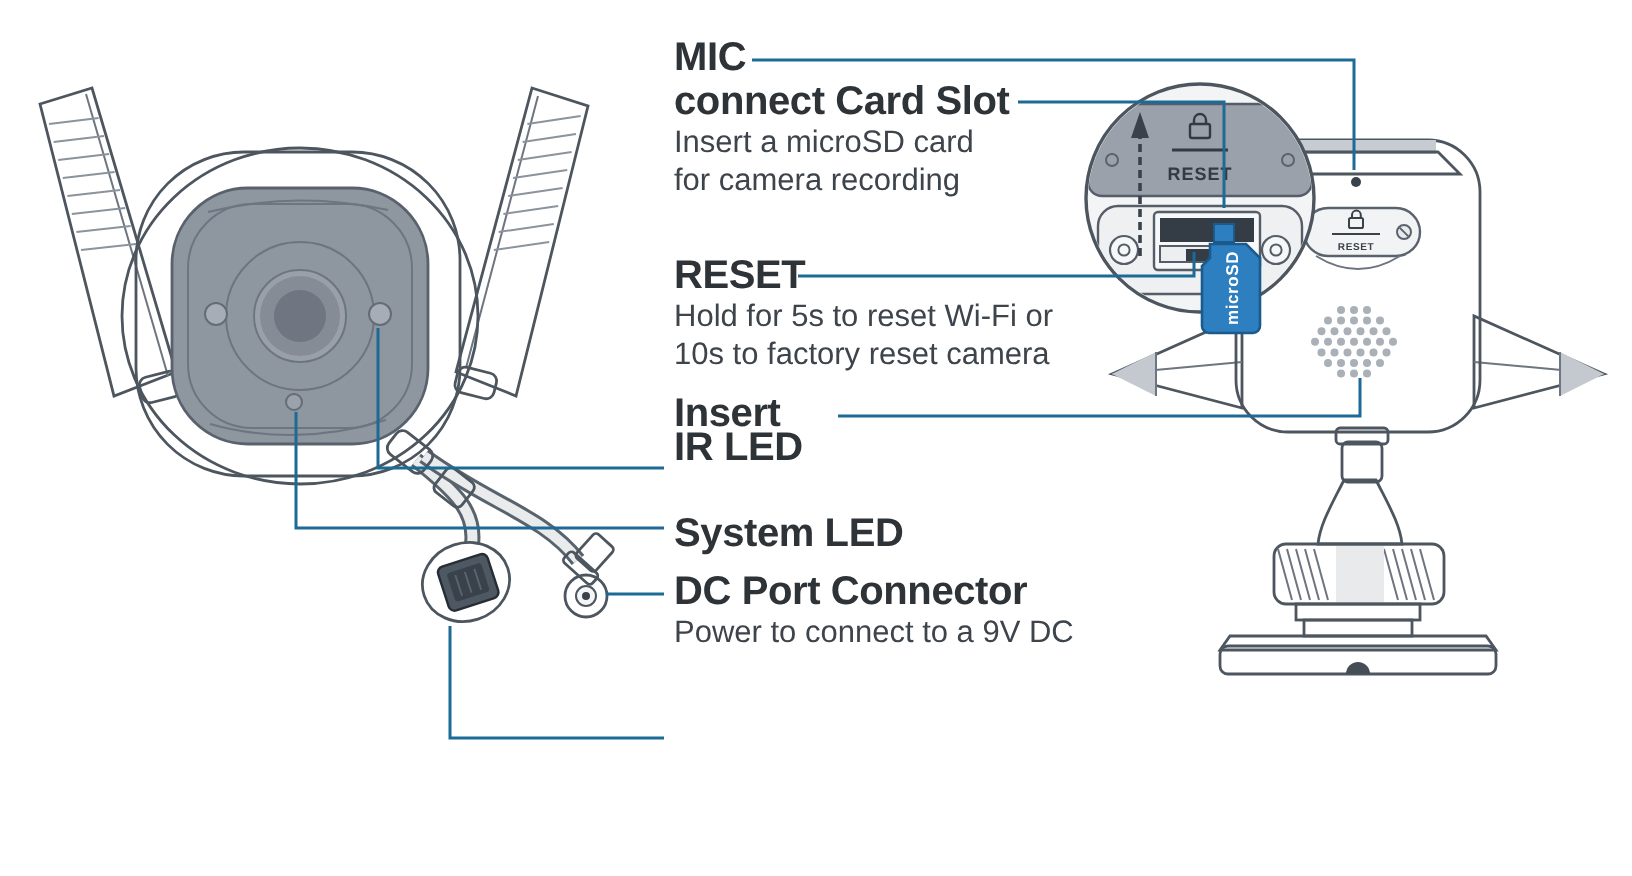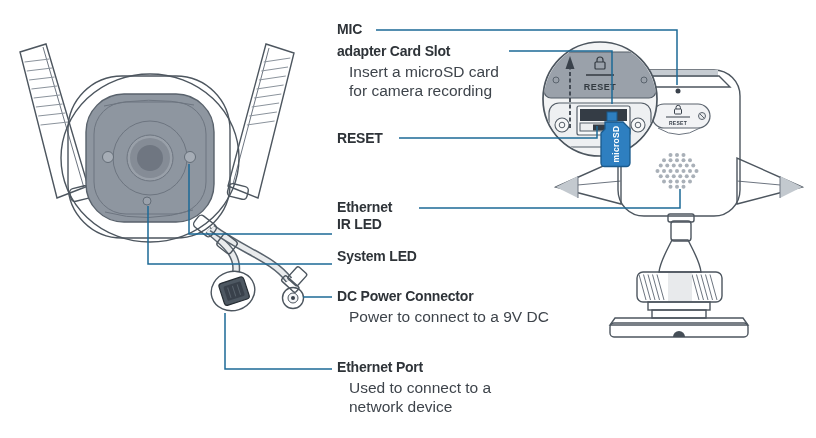--- a/index.html
+++ b/index.html
@@ -1,22 +1,22 @@
 <!DOCTYPE html>
 <html style="--callout: #1d6a96; --card: #2e7fc0; --card_stroke: #1a5a8c; --title: #2e3338; --desc: #3e444b;"><head>
 <meta charset="utf-8">
 <style>
   html,body{margin:0;padding:0;background:#ffffff;}
   .stage{position:relative;width:816px;height:438px;background:#ffffff;
          font-family:"Liberation Sans",sans-serif;overflow:hidden;}
   .art{position:absolute;left:0;top:0;}
   .lbl{position:absolute;left:337px;}
-  .lbl .t{margin:0;font-size:14px;font-weight:bold;line-height:21px;
+  .lbl .t{margin:0;font-size:20px;font-weight:bold;line-height:21px;
           letter-spacing:-0.2px;color:var(--title);white-space:nowrap;}
-  .lbl .d{margin:1px 0 0 12px;font-size:15.5px;line-height:18px;
+  .lbl .d{margin:1px 0 0 0;font-size:15.5px;line-height:18px;
           color:var(--desc);white-space:nowrap;}
   svg text{font-family:"Liberation Sans",sans-serif;}
   .callout{fill:none;stroke:var(--callout);stroke-width:1.5;}
   .ln{stroke:#4d565f;stroke-width:1.4;fill:none;}
   .thin{stroke:#6d7580;stroke-width:1;fill:none;}
   .reset-big{font-size:9px;font-weight:bold;fill:#333a41;letter-spacing:.5px;}
   .reset-small{font-size:5px;font-weight:bold;fill:#39414b;letter-spacing:.3px;}
   .card-text{font-size:8.5px;font-weight:bold;fill:#ffffff;letter-spacing:.3px;}
 </style>
 </head>
@@ -264,45 +264,42 @@
     <path d="M332,297 H303" class="callout"></path>
     <path d="M332,369 H225 V313" class="callout"></path>
   </g>
 </svg>
 
   <div class="lbl" style="top:19px">
     <p class="t">MIC</p>
   </div>
 
   <div class="lbl" style="top:41px">
-    <p class="t">adapter Card Slot</p>
+    <p class="t">connect Card Slot</p>
     <p class="d">Insert a microSD card</p>
     <p class="d">for camera recording</p>
   </div>
 
   <div class="lbl" style="top:128px">
     <p class="t">RESET</p>
+    <p class="d">Hold for 5s to reset Wi-Fi or</p>
+    <p class="d">10s to factory reset camera</p>
   </div>
 
   <div class="lbl" style="top:197px">
-    <p class="t">Ethernet</p>
+    <p class="t">Insert</p>
   </div>
 
   <div class="lbl" style="top:214px">
     <p class="t">IR LED</p>
   </div>
 
-  <div class="lbl" style="top:246px">
+  <div class="lbl" style="top:257px">
     <p class="t">System LED</p>
   </div>
 
   <div class="lbl" style="top:286px">
-    <p class="t">DC Power Connector</p>
+    <p class="t">DC Port Connector</p>
     <p class="d">Power to connect to a 9V DC</p>
   </div>
 
-  <div class="lbl" style="top:357px">
-    <p class="t">Ethernet Port</p>
-    <p class="d">Used to connect to a</p>
-    <p class="d">network device</p>
-  </div>
 
 </div>
 
 </body></html>

